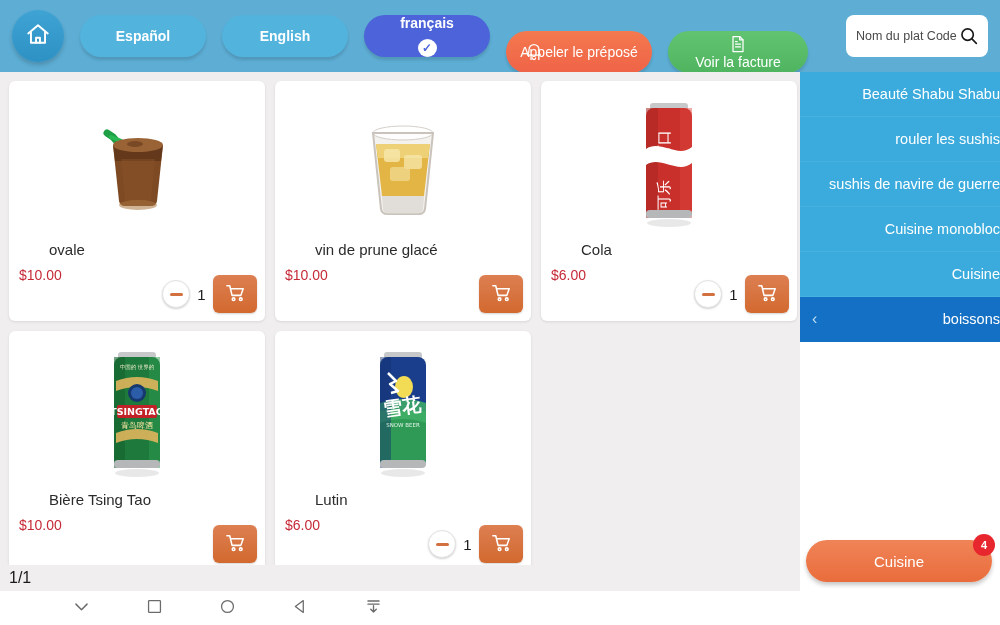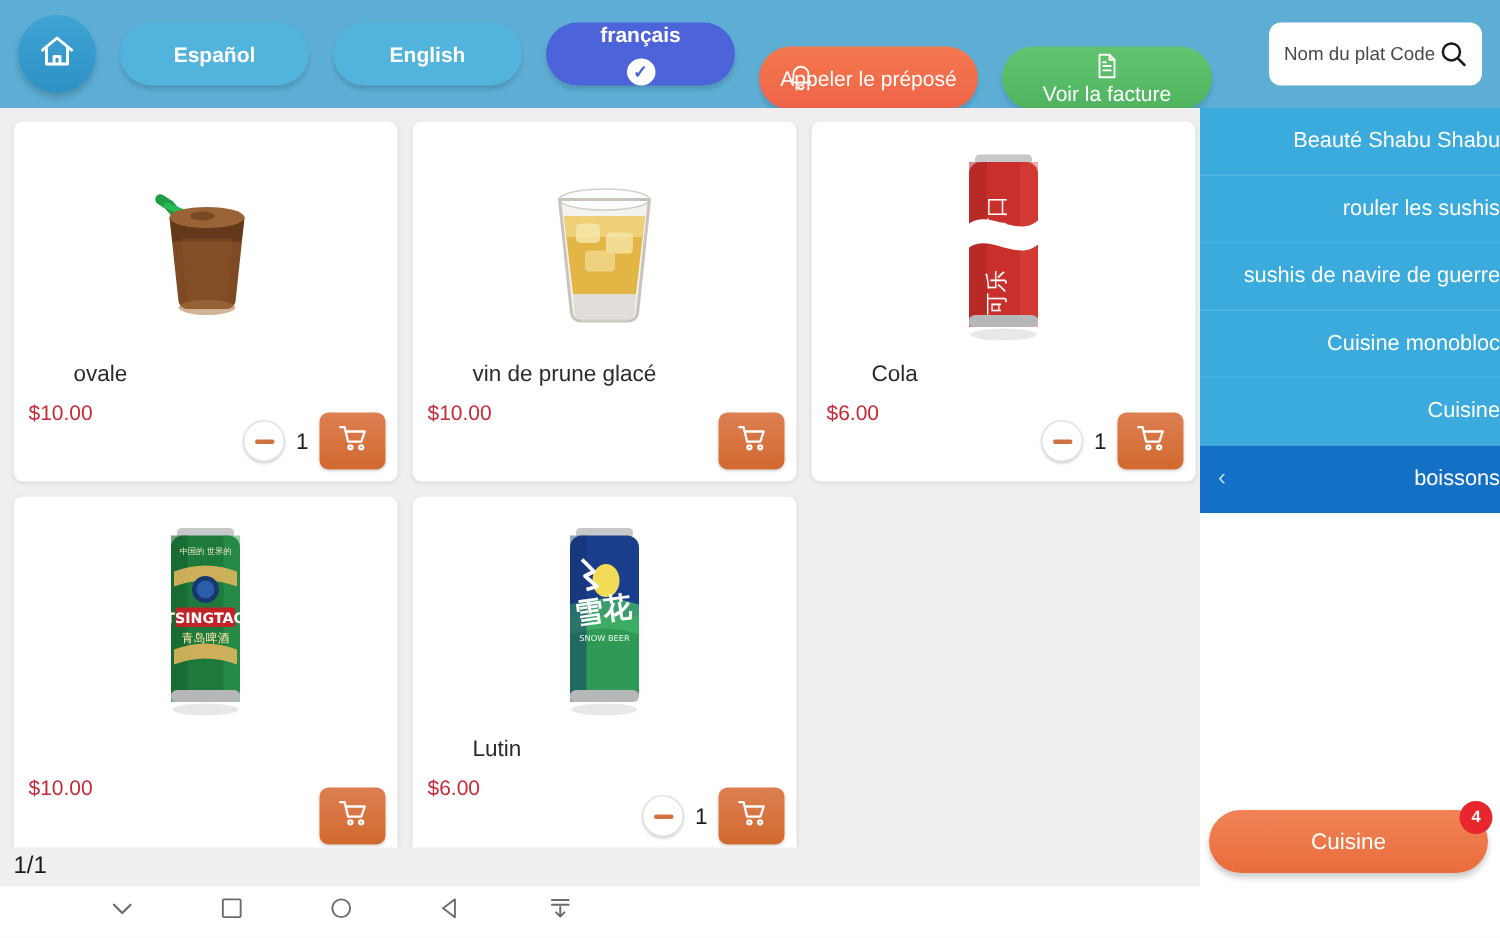--- a/index.html
+++ b/index.html
@@ -380,20 +380,21 @@
             <circle cx="45" cy="46" r="9" fill="#16386E"></circle>
             <circle cx="45" cy="46" r="6" fill="#2B5DA8"></circle>
             <rect x="25" y="58" width="40" height="13" rx="2" fill="#C02227"></rect>
             <text x="45" y="68" font-family="DejaVu Sans, sans-serif" font-size="9.5" font-weight="bold" fill="#FFFFFF" text-anchor="middle">TSINGTAO</text>
             <text x="45" y="81" font-family="DejaVu Sans, sans-serif" font-size="8" fill="#FFE9A8" text-anchor="middle">青岛啤酒</text>
             <text x="45" y="22" font-family="DejaVu Sans, sans-serif" font-size="5.5" fill="#E8E8C8" text-anchor="middle">中国的 世界的</text>
             <rect x="22" y="113" width="46" height="8" rx="4" fill="#B5B7B9"></rect>
             <ellipse cx="45" cy="126" rx="22" ry="4" fill="#D9D9D9" opacity=".6"></ellipse>
           </svg>
         </div>
+        <div class="pname">Bière Tsing Tao</div>
         <div class="card-foot">
           <span class="price">$10.00</span>
           <div class="foot-right">
             <div class="cart-btn">
               <span>
                 <svg viewBox="0 0 24 24" fill="none" stroke="#ffffff" stroke-width="1.6" stroke-linecap="round" stroke-linejoin="round">
                   <path d="M3 5h3l2.4 10h9.2L20 8H7"></path>
                     <circle cx="10" cy="19" r="1.4"></circle>
                     <circle cx="17.5" cy="19" r="1.4"></circle>
                 </svg>

